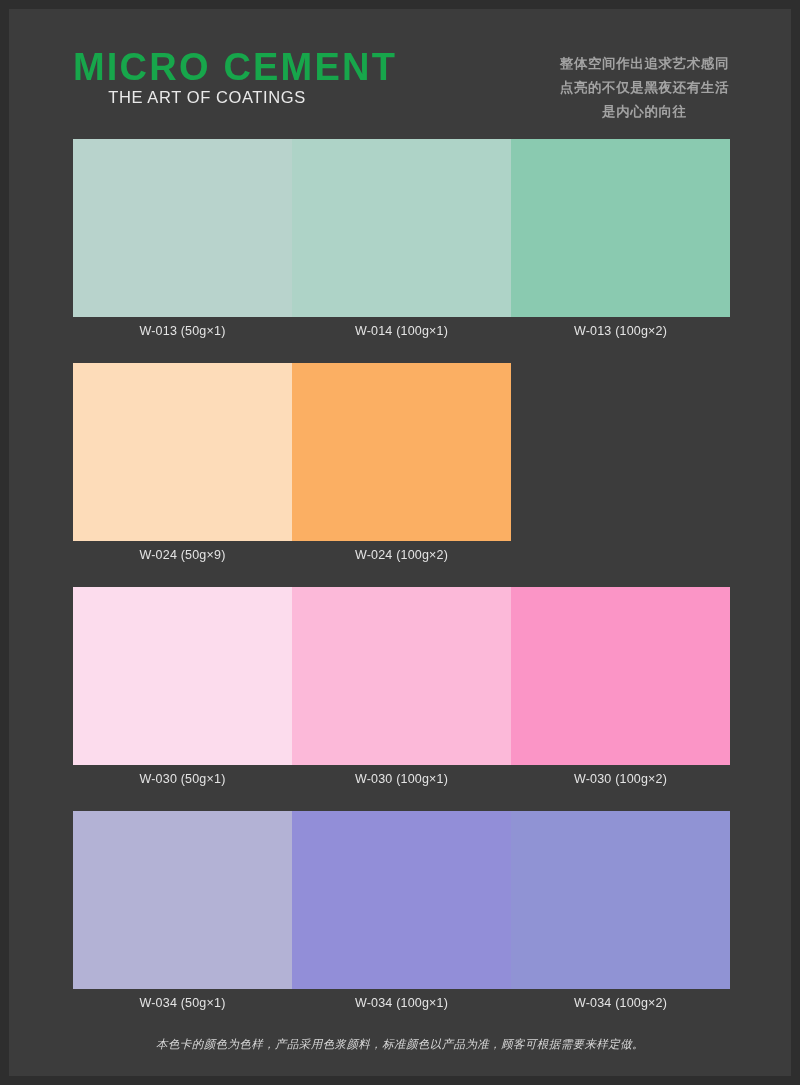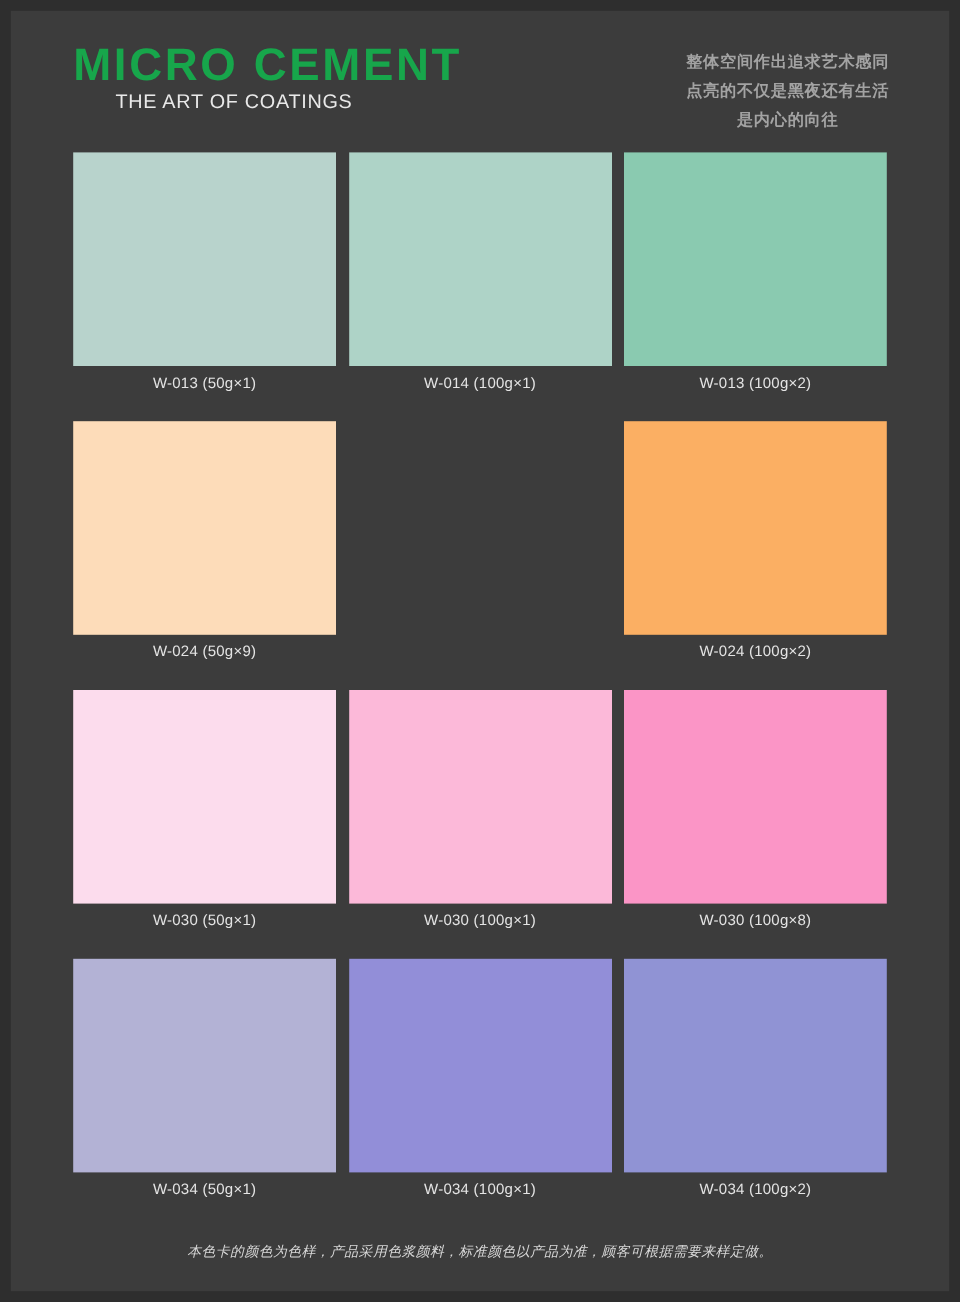--- a/index.html
+++ b/index.html
@@ -13,21 +13,21 @@
     font-family: "Liberation Sans", sans-serif;
     overflow: hidden;
   }
   .poster {
     position: relative;
     box-sizing: border-box;
     width: 800px;
     height: 1085px;
     background: #3c3c3c;
     border: 9px solid #2e2e2e;
-    padding: 0;
+    padding: 12px;
   }
 
   
   .header {
     position: relative;
     height: 118px;
     padding: 0 46px 0 50px;
     box-sizing: border-box;
   }
   .brand-block {
@@ -65,21 +65,20 @@
   }
   .slogan div { white-space: nowrap; }
 
   
   .grid {
     padding: 0 52px;
     box-sizing: border-box;
   }
   .row {
     display: flex;
-    justify-content: space-between;
     margin-bottom: 25px;
   }
   .row:last-child { margin-bottom: 0; }
 
   .cell {
     width: 219px;
   }
   .chip {
     width: 219px;
     height: 178px;
@@ -161,21 +160,21 @@
       <div class="cell">
         <span class="chip" style="background: rgb(252, 220, 237);"></span>
         <div class="chip-label">W-030 (50g×1)</div>
       </div>
       <div class="cell">
         <span class="chip" style="background: rgb(252, 185, 217);"></span>
         <div class="chip-label">W-030 (100g×1)</div>
       </div>
       <div class="cell">
         <span class="chip" style="background: rgb(251, 149, 198);"></span>
-        <div class="chip-label">W-030 (100g×8)</div>
+        <div class="chip-label">W-030 (100g×2)</div>
       </div>
     </div>
 
     <div class="row">
       <div class="cell">
         <span class="chip" style="background: rgb(179, 178, 213);"></span>
         <div class="chip-label">W-034 (50g×1)</div>
       </div>
       <div class="cell">
         <span class="chip" style="background: rgb(146, 142, 216);"></span>

